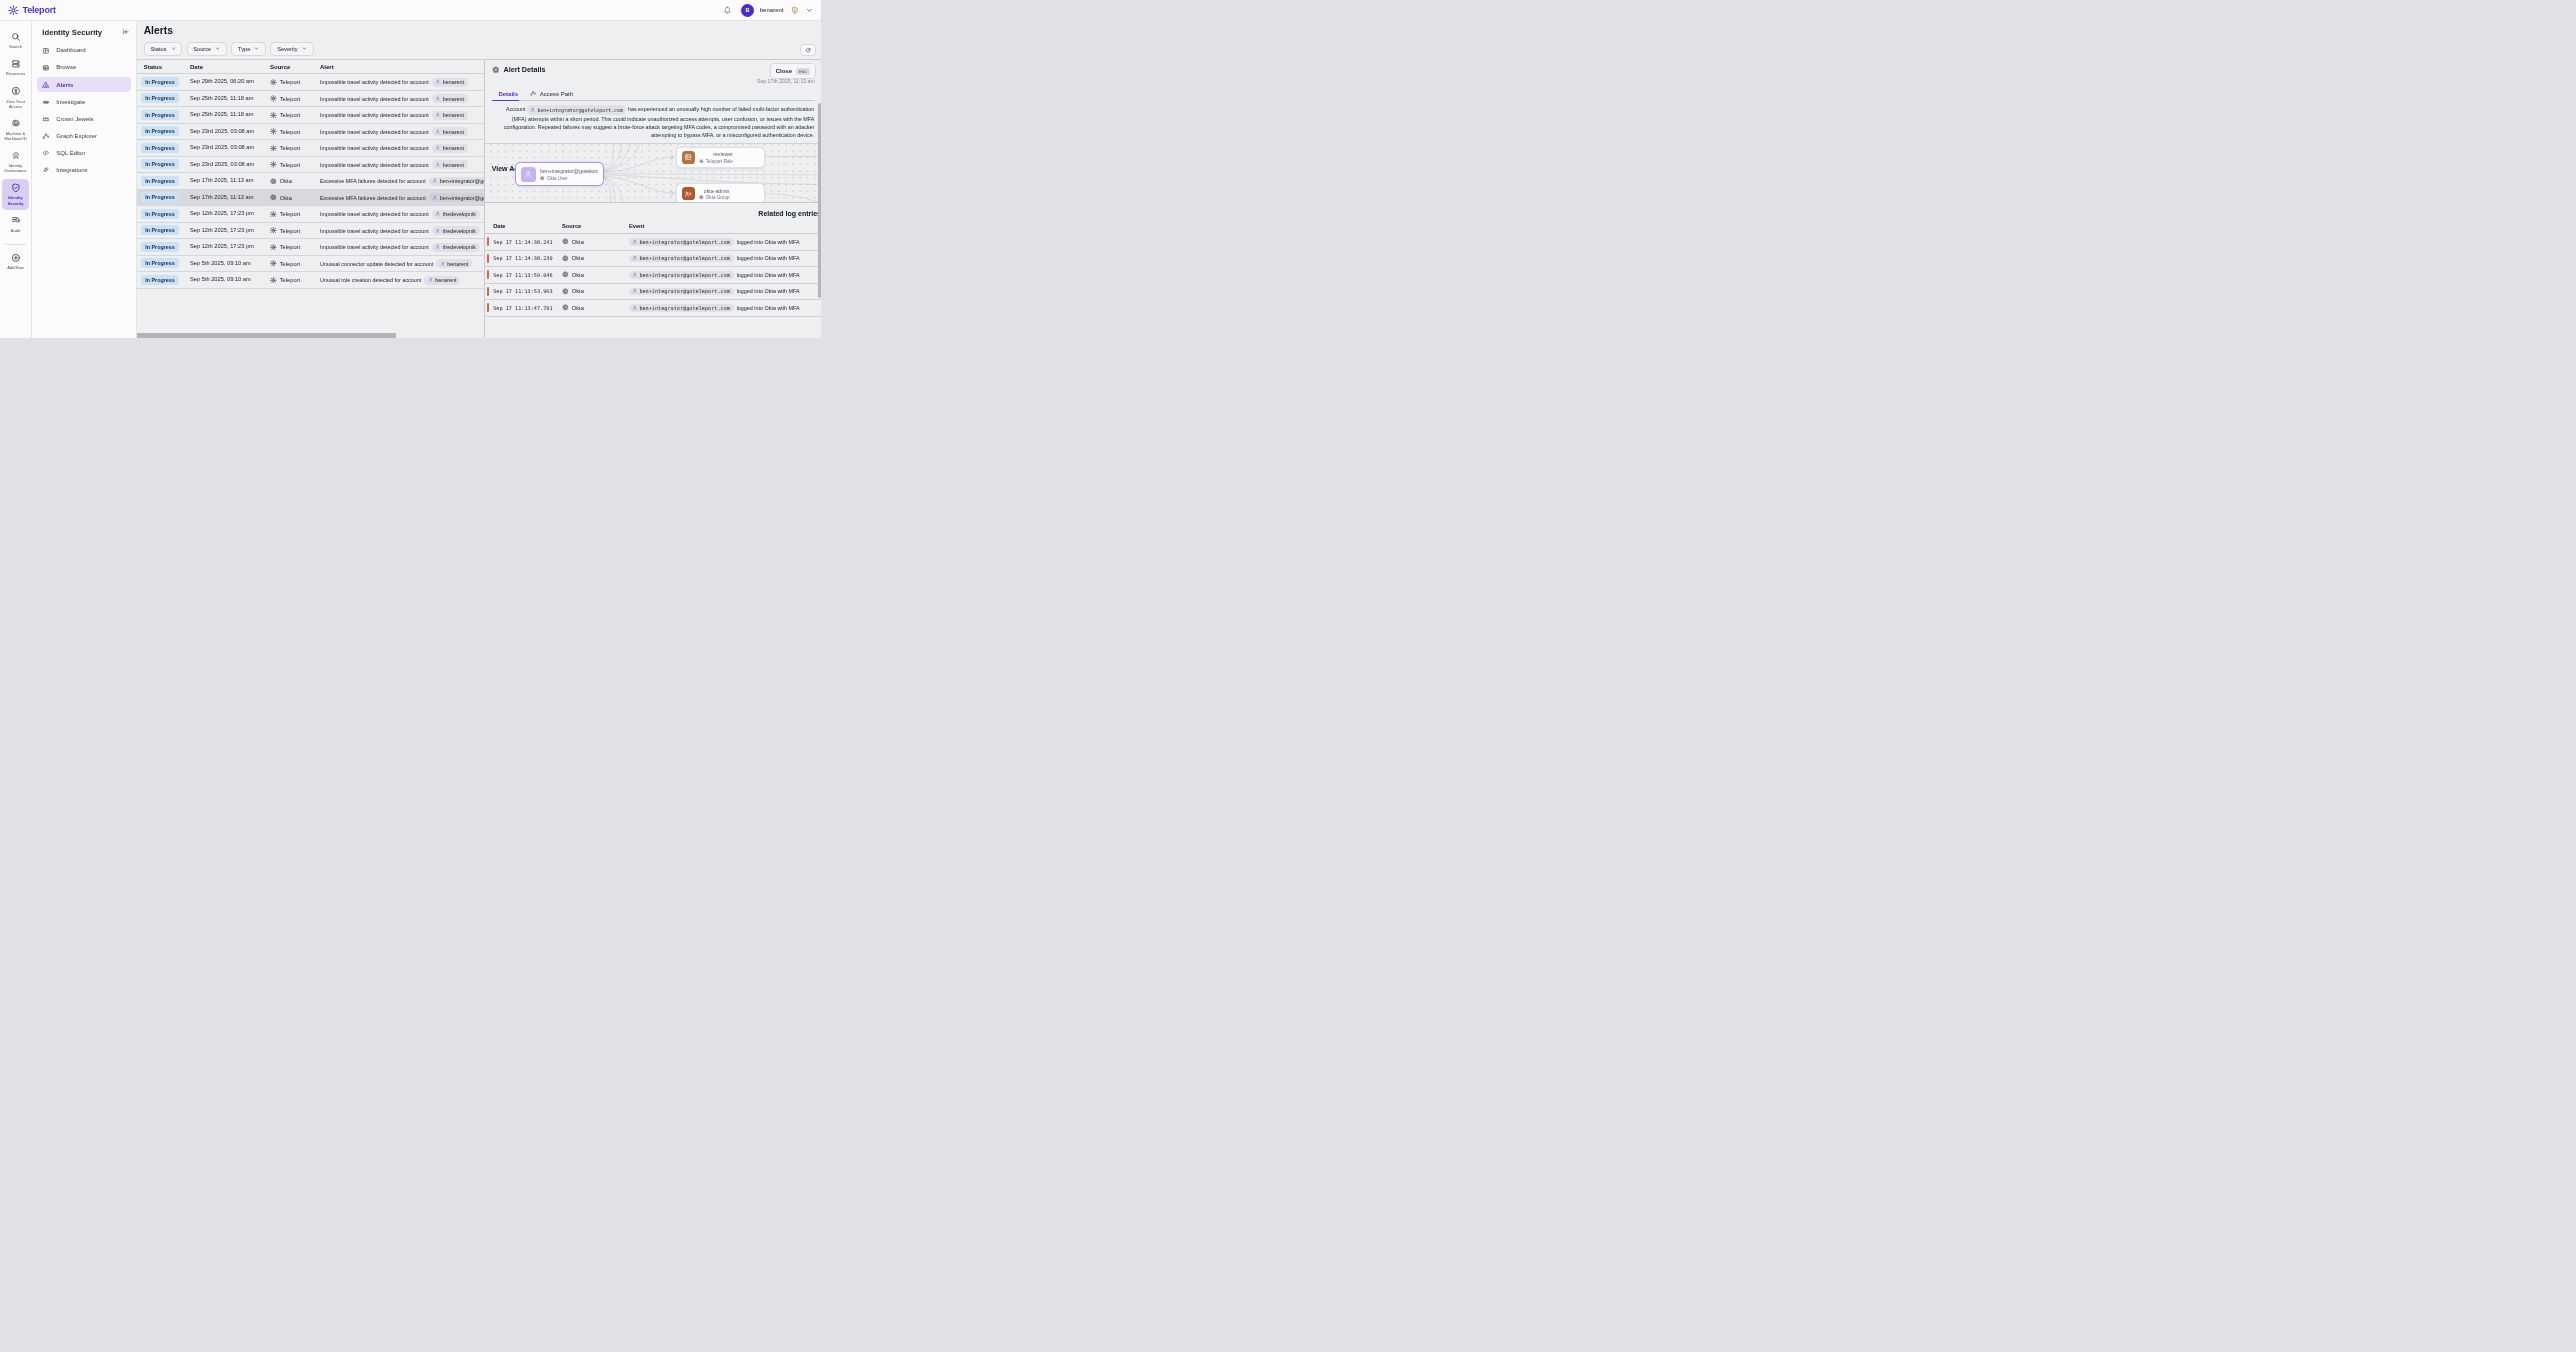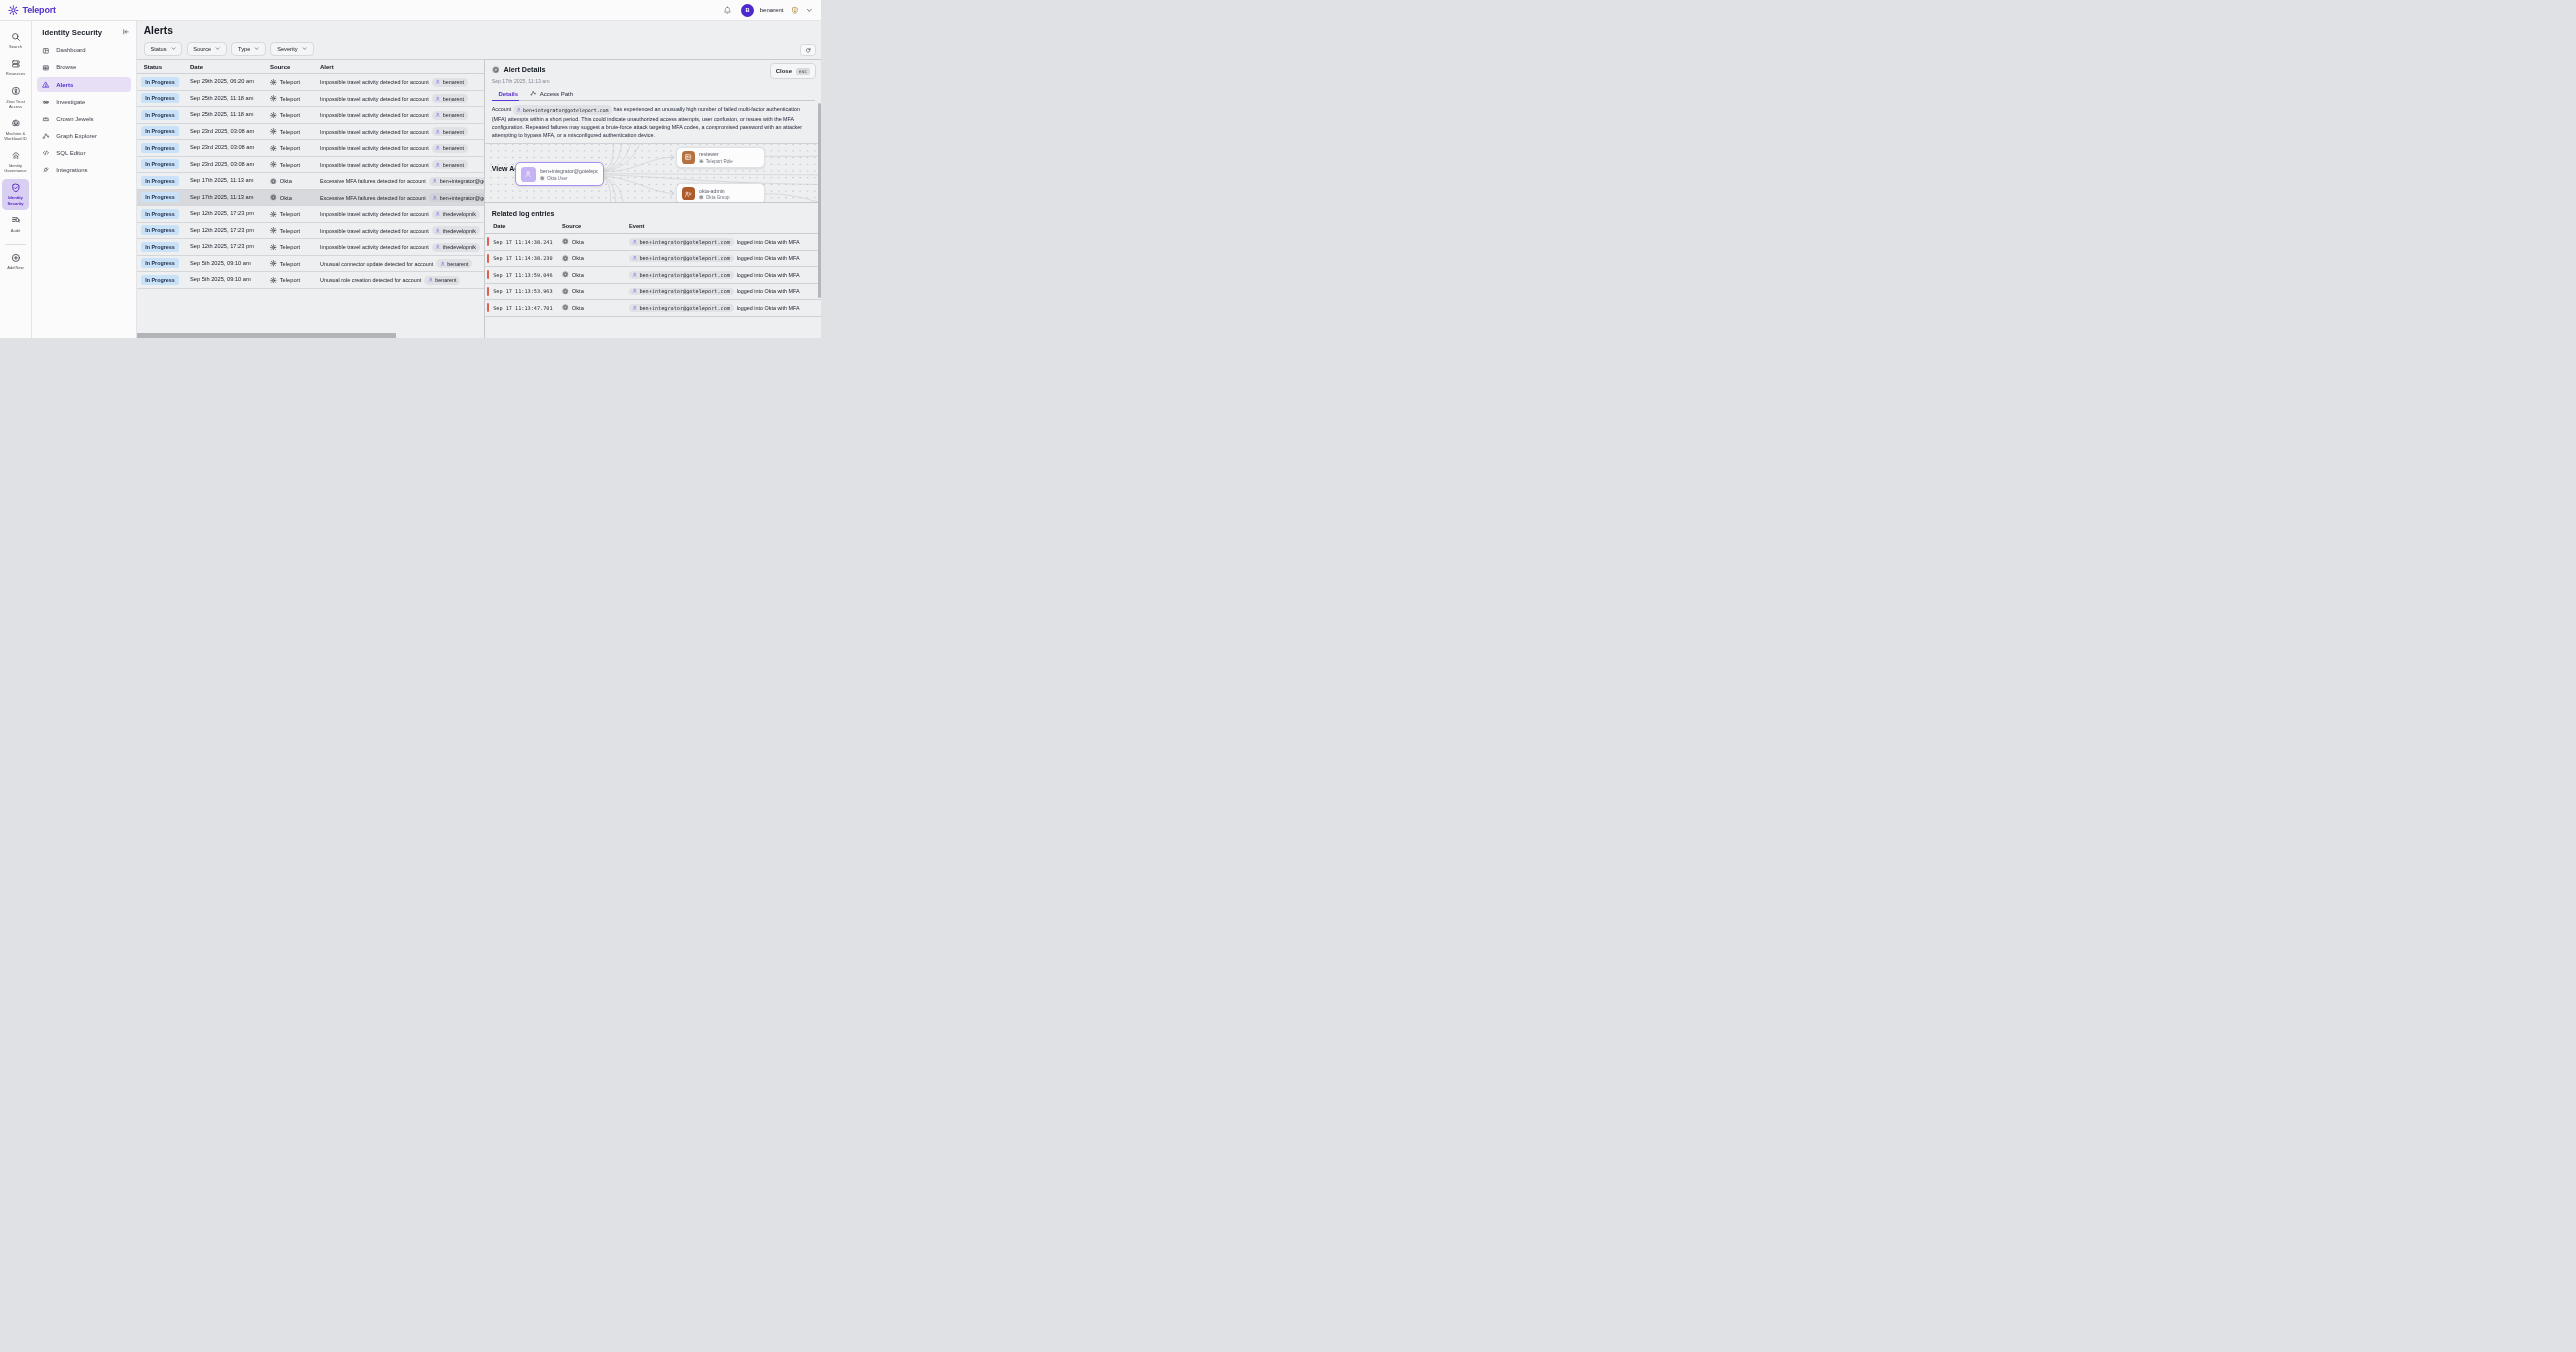--- a/index.html
+++ b/index.html
@@ -77,21 +77,21 @@
   .cell-alert{position:absolute;left:183px;right:0;top:0;height:15.5px;display:flex;
               align-items:center;gap:3.1px;font-size:5.4px;color:#22262e;overflow:hidden;}
   .user-badge{display:inline-flex;align-items:center;gap:2.1px;background:#dfe1e4;
               border-radius:5.2px;padding:1.5px 3.6px;font-size:5.4px;color:#22262e;flex:none;cursor:pointer;}
   .trow.selected .user-badge{background:#cfd1d4;}
   .user-badge svg{width:5.2px;height:5.7px;color:#7a5cf0;flex:none;}
   .hscroll{position:absolute;left:0;bottom:0;width:259px;height:4.6px;background:#b2b4b8;cursor:pointer;}
 
   
   .panel{position:absolute;left:347px;right:0;top:38px;bottom:0;background:#edeff1;
-         border-top:0.5px solid #c8cacd;border-left:0.5px solid #c8cacd;box-sizing:border-box;overflow:hidden;}
+         border-top:0.5px solid #c8cacd;border-left:0.5px solid #c8cacd;box-sizing:border-box;overflow:hidden;text-align:right;}
   .panel-head{position:relative;padding:5.2px 6.2px 0 6.7px;}
   .panel-title-row{display:flex;align-items:center;gap:4.1px;}
   .panel-title-row svg{width:7.7px;height:7.7px;color:#1c2026;}
   .panel-title{font-size:7.2px;font-weight:bold;color:#14181f;}
   .close-btn{position:absolute;right:5.2px;top:3.1px;display:flex;align-items:center;gap:4.1px;
              height:14px;padding:0 5.2px;background:#f5f6f8;border:0.5px solid #d4d6d9;
              border-radius:4.6px;font-size:6px;font-weight:bold;color:#1d2129;cursor:pointer;}
   .esc{background:#d9dbde;border-radius:2.1px;font-family:"DejaVu Sans Mono",monospace;
        font-size:4.6px;padding:1px 2.6px;font-weight:normal;color:#2c3038;}
   .panel-date{font-size:5.2px;color:#838792;margin-top:3.6px;}

